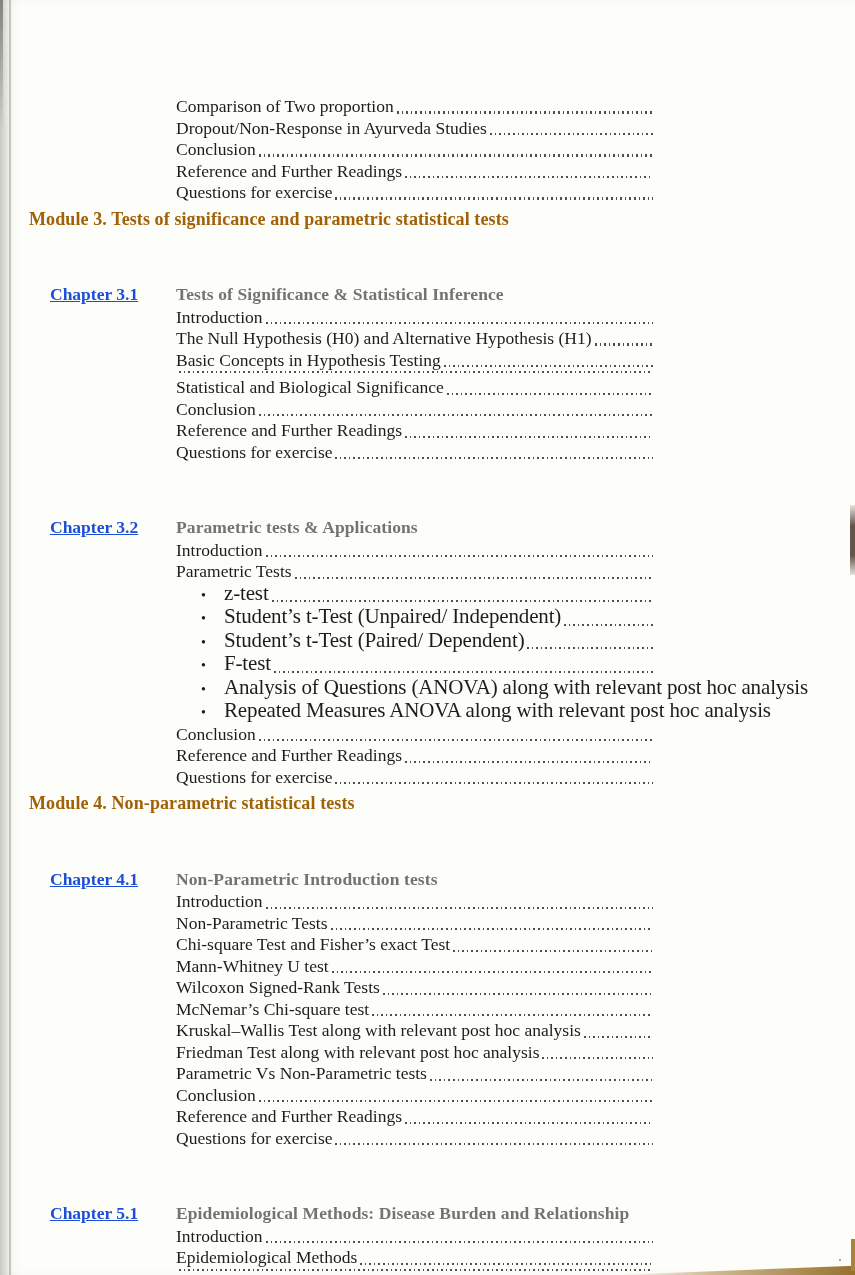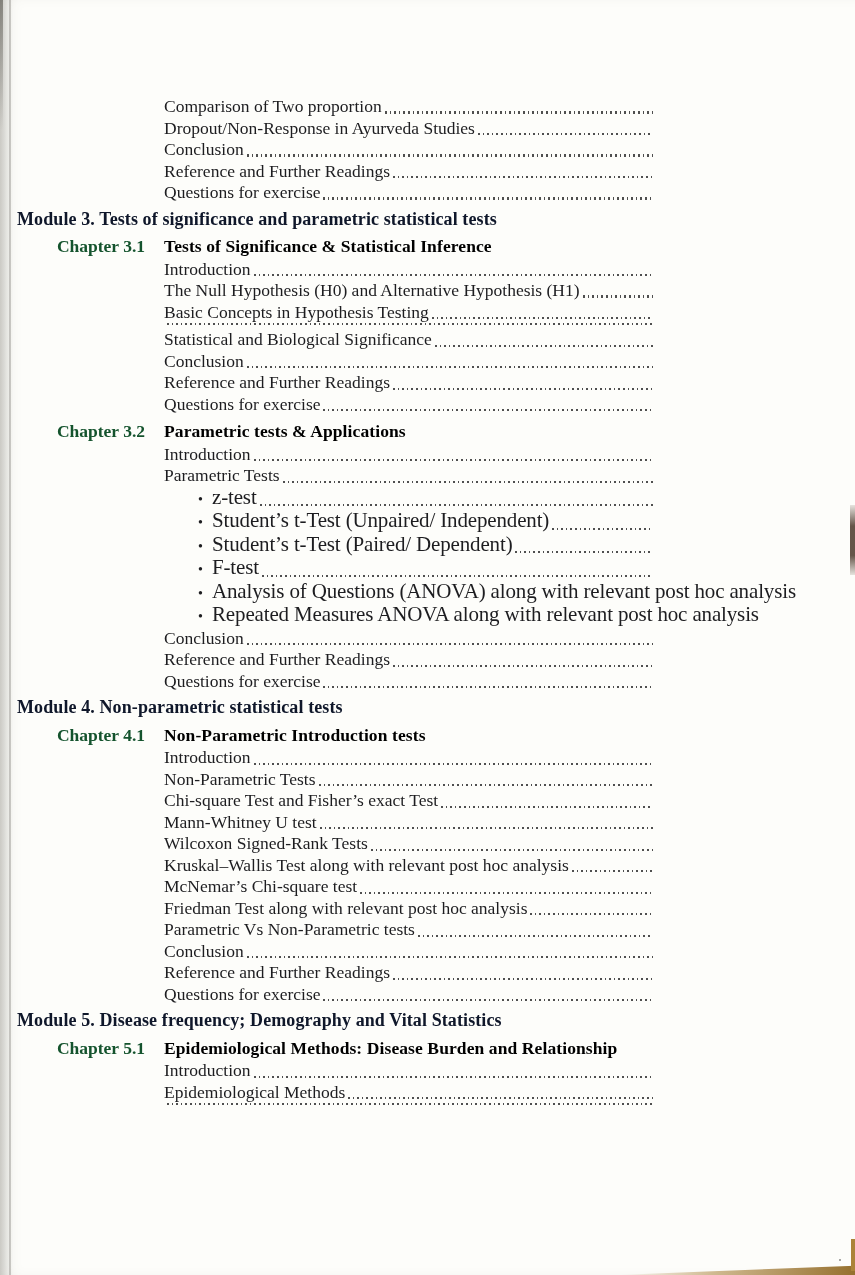--- a/index.html
+++ b/index.html
@@ -20,26 +20,26 @@
     background:linear-gradient(180deg,rgba(70,68,60,.55),transparent);}
   .edge-right-mark{position:absolute;right:0;top:505px;width:5px;height:70px;
     background:linear-gradient(180deg,rgba(100,78,60,.15),rgba(74,56,42,.85) 30%,rgba(74,56,42,.85) 72%,rgba(100,78,60,.15));}
   .edge-bottom-gold{position:absolute;right:0;bottom:0;width:238px;height:11px;
     background:linear-gradient(90deg,rgba(173,133,62,0),rgba(173,133,62,.55) 40%,#96702e);
     clip-path:polygon(0 100%,100% 15%,100% 100%);}
   .edge-right-gold{position:absolute;right:0;bottom:4px;width:4px;height:32px;background:#ab8338;}
   .speck{position:absolute;right:14px;bottom:14px;width:2px;height:2px;background:#8a8a86;border-radius:50%;}
 
   
-  .toc{position:absolute;top:96px;left:4px;right:200px;text-align:center;}
+  .toc{position:absolute;top:96px;left:16px;right:200px;}
   .row{display:flex;align-items:baseline;line-height:21.5px;font-size:17.5px;color:#1d1d20;}
-  .row-module{padding-left:13px;margin:5px 0 2px 0;font-weight:bold;font-size:18px;color:#0f172a;letter-spacing:.1px;}
+  .row-module{padding-left:13px;margin:5px 0 2px 0;font-weight:bold;font-size:18px;color:#a16207;letter-spacing:.1px;}
   .row-chapter{padding-left:34px;margin:6px 0 1px 0;font-weight:bold;}
-  .ch-label{display:inline-block;width:126px;flex:0 0 126px;color:#14532d;font-size:17.5px;}
-  .ch-title{color:#000000;font-size:17.5px;letter-spacing:.1px;}
+  .ch-label{display:inline-block;width:126px;flex:0 0 126px;color:#1d4ed8;font-size:17.5px;text-decoration:underline;}
+  .ch-title{color:#737373;font-size:17.5px;letter-spacing:.1px;margin-top:48px;}
   .row-entry{padding-left:160px;}
   .row-bullet{padding-left:185px;}
   .bullet-glyph{flex:0 0 23px;width:23px;font-size:14px;color:#1d1d20;}
   .entry-text{white-space:nowrap;}
   .row-bullet .entry-text{font-size:21px;letter-spacing:-.15px;}
   .leader{flex:1 1 auto;min-width:0;height:2.2px;align-self:flex-end;
     margin:0 2px 4px 3px;
     background-image:repeating-linear-gradient(90deg,#4f4f4f 0,#4f4f4f 1.6px,transparent 1.6px,transparent 4.6px);}
 </style>
 </head>
@@ -188,49 +188,46 @@
   </div>
       <div class="row row-entry">
     <span class="entry-text">Mann-Whitney U test</span>
     <span class="leader"></span>
   </div>
       <div class="row row-entry">
     <span class="entry-text">Wilcoxon Signed-Rank Tests</span>
     <span class="leader"></span>
   </div>
       <div class="row row-entry">
+    <span class="entry-text">McNemar’s Chi-square test</span>
+    <span class="leader"></span>
+  </div>
+      <div class="row row-entry">
     <span class="entry-text">Kruskal–Wallis Test along with relevant post hoc analysis</span>
     <span class="leader"></span>
   </div>
       <div class="row row-entry">
-    <span class="entry-text">McNemar’s Chi-square test</span>
-    <span class="leader"></span>
-  </div>
-      <div class="row row-entry">
     <span class="entry-text">Friedman Test along with relevant post hoc analysis</span>
     <span class="leader"></span>
   </div>
       <div class="row row-entry">
     <span class="entry-text">Parametric Vs Non-Parametric tests</span>
     <span class="leader"></span>
   </div>
       <div class="row row-entry">
     <span class="entry-text">Conclusion</span>
     <span class="leader"></span>
   </div>
       <div class="row row-entry">
     <span class="entry-text">Reference and Further Readings</span>
     <span class="leader"></span>
   </div>
       <div class="row row-entry">
     <span class="entry-text">Questions for exercise</span>
     <span class="leader"></span>
-  </div>
-      <div class="row row-module">
-    <span class="module-text">Module 5. Disease frequency; Demography and Vital Statistics</span>
   </div>
       <div class="row row-chapter">
     <span class="ch-label">Chapter 5.1</span>
     <span class="ch-title">Epidemiological Methods: Disease Burden and Relationship</span>
   </div>
       <div class="row row-entry">
     <span class="entry-text">Introduction</span>
     <span class="leader"></span>
   </div>
       <div class="row row-entry">

